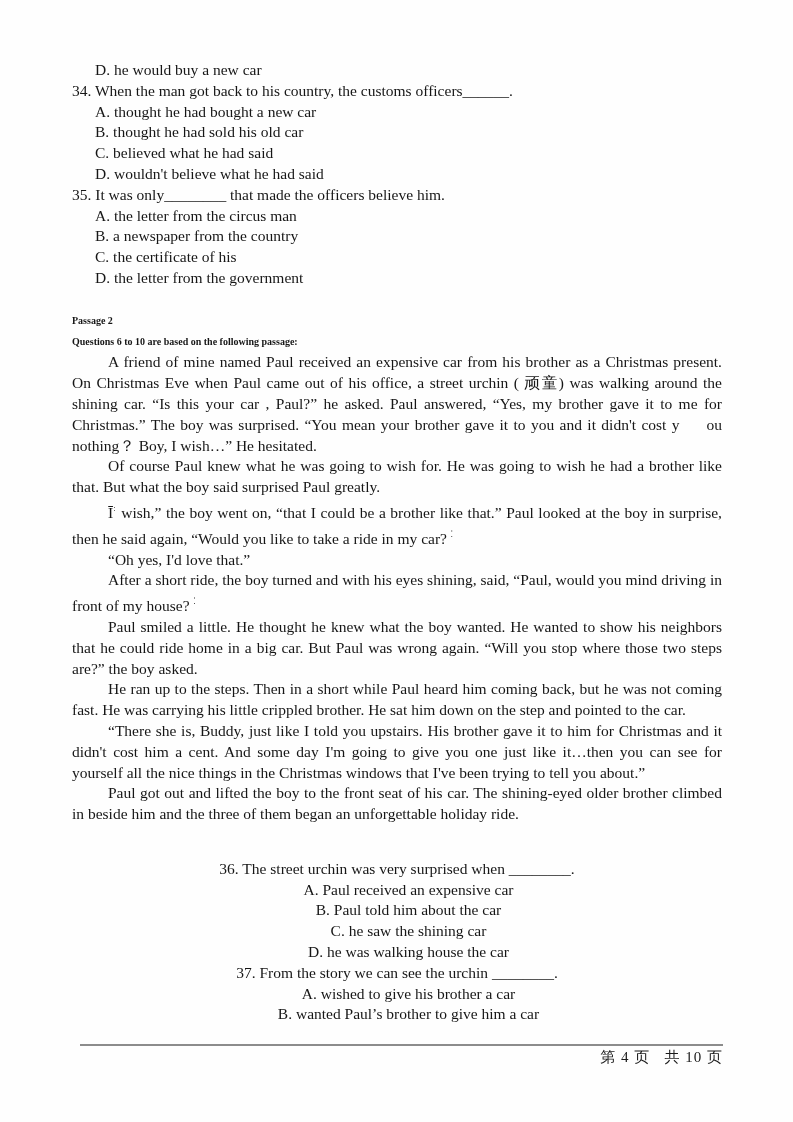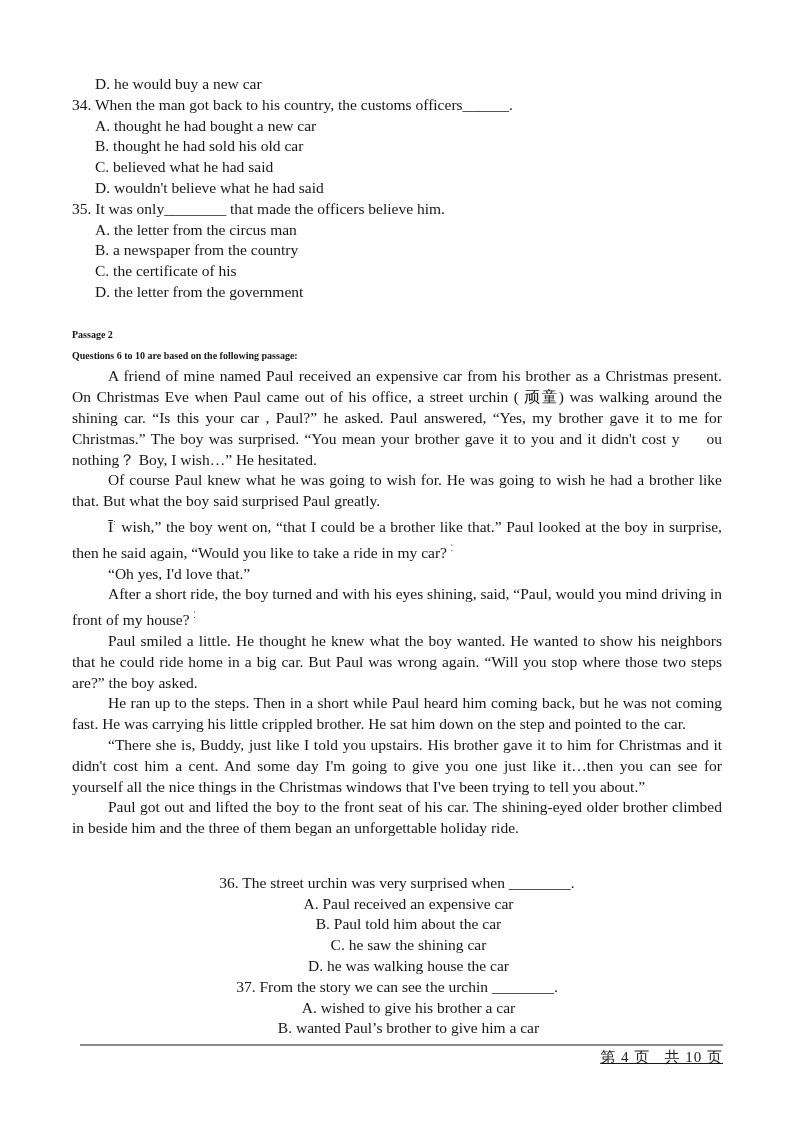--- a/index.html
+++ b/index.html
@@ -13,21 +13,21 @@
     height: 1122px;
     background: #fefefe;
     font-family: "Liberation Serif", "DejaVu Serif", serif;
     color: #161616;
     overflow: hidden;
     box-sizing: border-box;
   }
   .content {
     position: absolute;
     left: 72px;
-    top: 74px;
+    top: 60px;
     width: 650px;
     font-size: 15.5px;
     line-height: 20.8px;
   }
   .q-line { white-space: normal; }
   .q-option { padding-left: 23px; }
   .orphan-option { padding-left: 23px; }
   .passage-section { margin-top: 22px; }
   .passage-heading,
   .passage-subheading {
@@ -45,21 +45,20 @@
     font-size: 9px;
     vertical-align: 7px;
     letter-spacing: 1px;
   }
   .questions-bottom { margin-top: 34px; text-align: center; }
   .footer {
     position: absolute;
     left: 80px;
     right: 70px;
     top: 1044px;
-    text-decoration: underline;
   }
   .footer-rule {
     border: 0;
     border-top: 2px solid #8c8c8c;
     margin: 0 0 2px 0;
   }
   .footer-text {
     text-align: right;
     font-size: 15px;
     letter-spacing: 1px;

